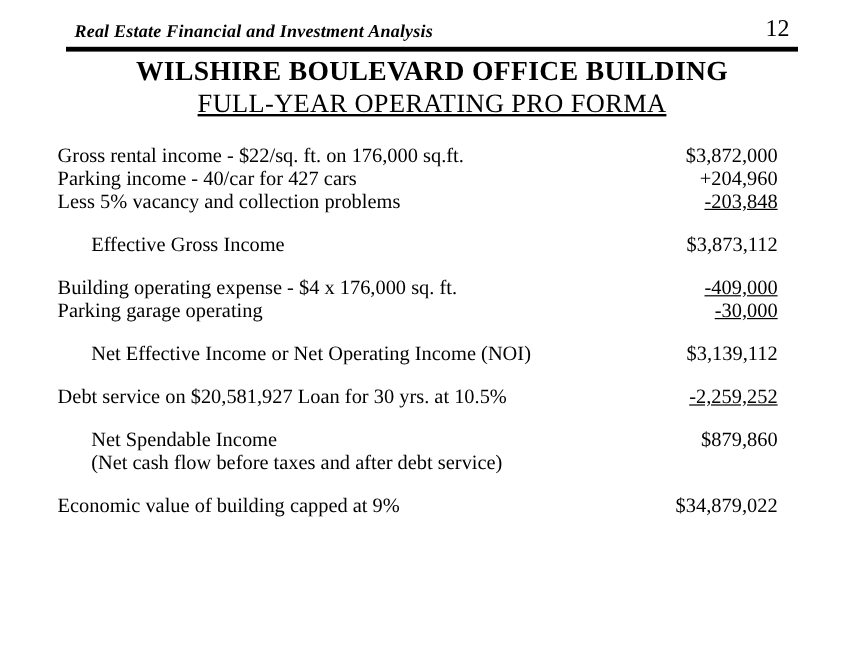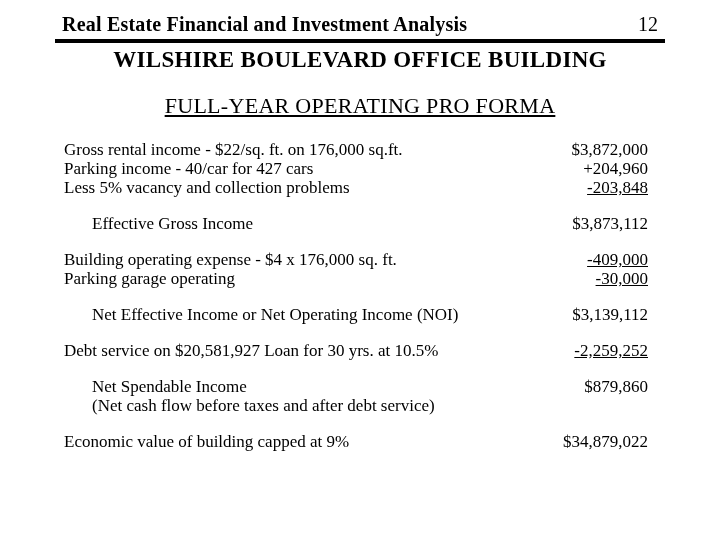--- a/index.html
+++ b/index.html
@@ -21,51 +21,51 @@
     background: #ffffff;
   }
   
   .header-row {
     display: flex;
     justify-content: space-between;
     align-items: flex-end;
     margin: 13px 62px 0 62px;
   }
   .header-title {
-    font-size: 20px;
+    font-size: 15px;
     font-weight: bold;
+    font-style: italic;
     letter-spacing: 0.2px;
   }
   .header-page {
     font-size: 20px;
     font-weight: normal;
   }
   .header-rule {
     height: 4px;
     background: #000000;
     margin: 3px 55px 0 55px;
   }
   
   .slide-title {
     margin-top: 4px;
     text-align: center;
     font-size: 23px;
     font-weight: bold;
     letter-spacing: 0.3px;
   }
   .slide-subtitle {
-    margin-top: 20px;
     text-align: center;
     font-size: 22px;
     text-decoration: underline;
     letter-spacing: 0.3px;
   }
   
   .table {
-    margin: 21px 72px 0 64px;
+    margin: 21px 72px 0 48px;
     font-size: 17px;
     line-height: 19px;
   }
   .row {
     display: flex;
     justify-content: space-between;
     align-items: baseline;
   }
   .row.gap { margin-top: 17px; }
   .label { white-space: nowrap; }

